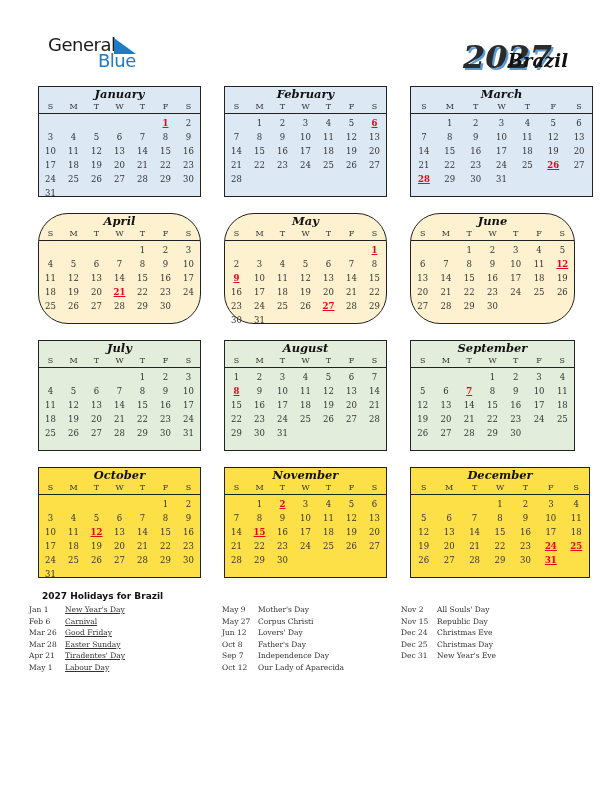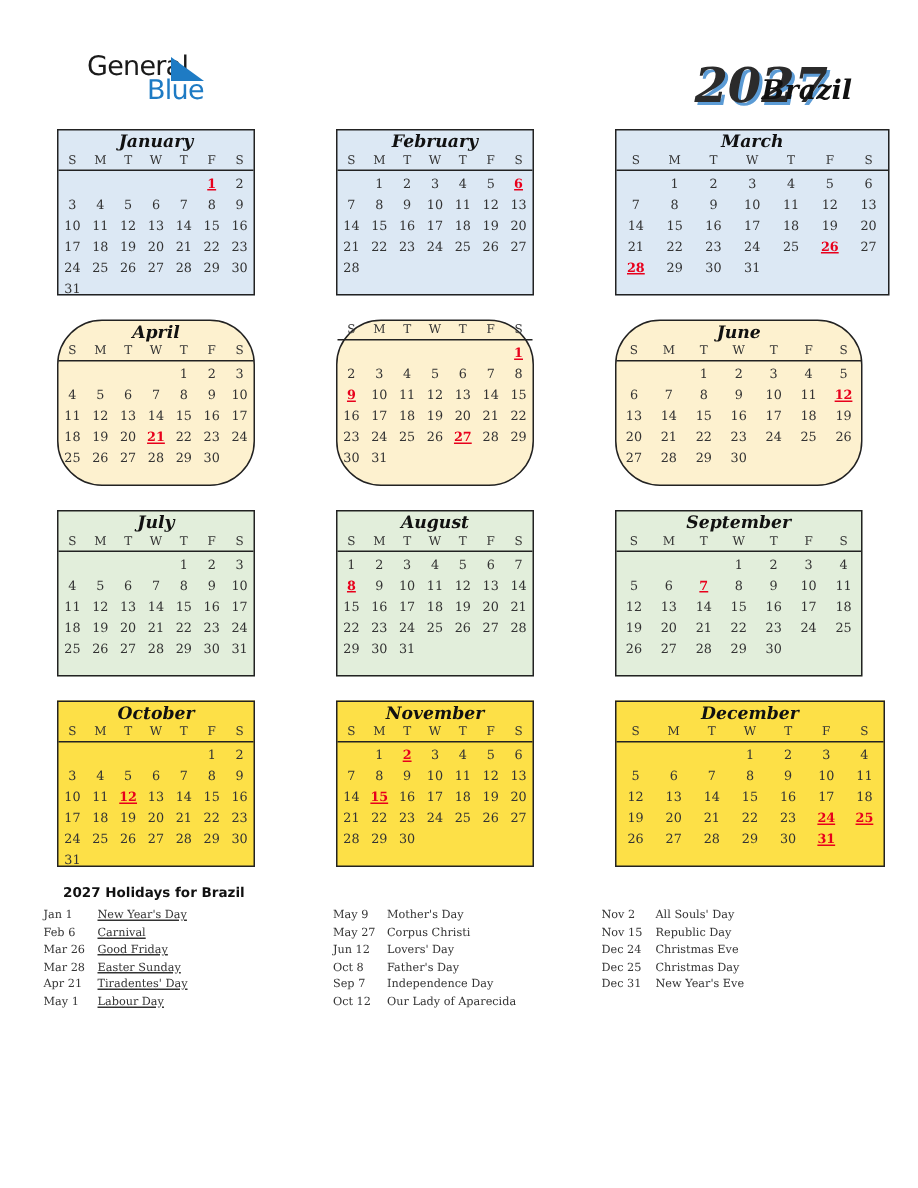--- a/index.html
+++ b/index.html
@@ -1,28 +1,28 @@
 <!DOCTYPE html>
 <html><head>
 <meta charset="utf-8">
 <style>
   html, body { margin:0; padding:0; }
   body { width:612px; height:792px; background:#ffffff; position:relative; overflow:hidden;
          font-family:"DejaVu Serif", serif; color:#333; }
   .logo { position:absolute; left:42px; top:34px; width:100px; height:40px; }
-  .logo .g { position:absolute; left:16px; top:0; font-family:"DejaVu Sans", sans-serif; font-size:18px; color:#1a1a1a; letter-spacing:-0.5px; }
+  .logo .g { position:absolute; left:6px; top:0; font-family:"DejaVu Sans", sans-serif; font-size:18px; color:#1a1a1a; letter-spacing:-0.5px; }
   .logo .b { position:absolute; left:56px; top:16px; font-family:"DejaVu Sans", sans-serif; font-size:18px; color:#1e7bc4; letter-spacing:-0.5px; }
   .logo .tri { position:absolute; left:72px; top:4px; width:0; height:0;
                border-left:22px solid #1e7bc4; border-top:16px solid transparent; }
   .year { position:absolute; left:0; width:552px; top:38px; text-align:right;
           font-family:"DejaVu Serif", serif; font-style:italic; font-weight:bold; font-size:32px;
           color:#2b2b2b; text-shadow:2px 2px 0 #5b9bd5; }
   .country { position:absolute; right:44px; top:50px; font-family:"DejaVu Serif", serif;
              font-style:italic; font-weight:bold; font-size:18px; color:#111; }
-  .month { position:absolute; width:132px; height:111px; border:1px solid #222; box-sizing:border-box; }
+  .month { position:absolute; width:163px; height:111px; border:1px solid #222; box-sizing:border-box; }
   .month .mname { text-align:center; font-style:italic; font-weight:bold; font-size:11.5px; color:#111; height:14px; line-height:15px; }
   .month .dow { display:grid; grid-template-columns:repeat(7,1fr); font-size:8px; height:12px; line-height:12px;
                 border-bottom:1px solid #222; text-align:center; color:#333; }
   .month .days { display:grid; grid-template-columns:repeat(7,1fr); font-size:8.5px; text-align:center; margin-top:2px; }
   .month .days span { height:14px; line-height:14px; color:#333; }
   .month .days span.hol { color:#e8001c; font-weight:bold; text-decoration:underline; }
   .q1 { background:#dce8f4; }
   .q2 { background:#fdf1cf;border-radius:30px; }
   .q3 { background:#e2eedb; }
   .q4 { background:#fde047; }
@@ -224,20 +224,21 @@
         <span>24</span>
         <span>25</span>
         <span>26</span>
         <span>27</span>
         <span>28</span>
         <span>29</span>
         <span>30</span>
       </div>
     </div>
     <div class="month q2" style="left: 224px; top: 213px;">
+      <div class="mname">May</div>
       <div class="dow">
         <span>S</span>
         <span>M</span>
         <span>T</span>
         <span>W</span>
         <span>T</span>
         <span>F</span>
         <span>S</span>
       </div>
       <div class="days">

